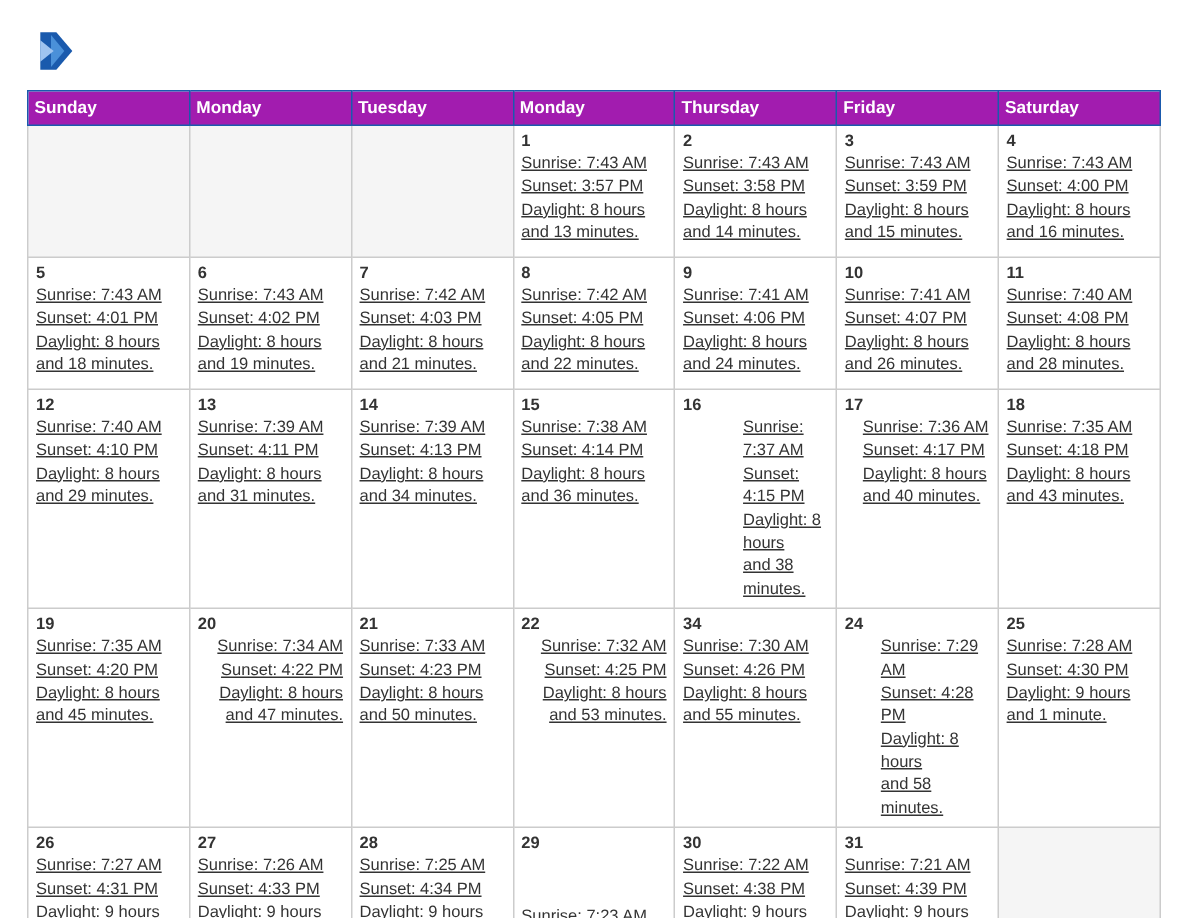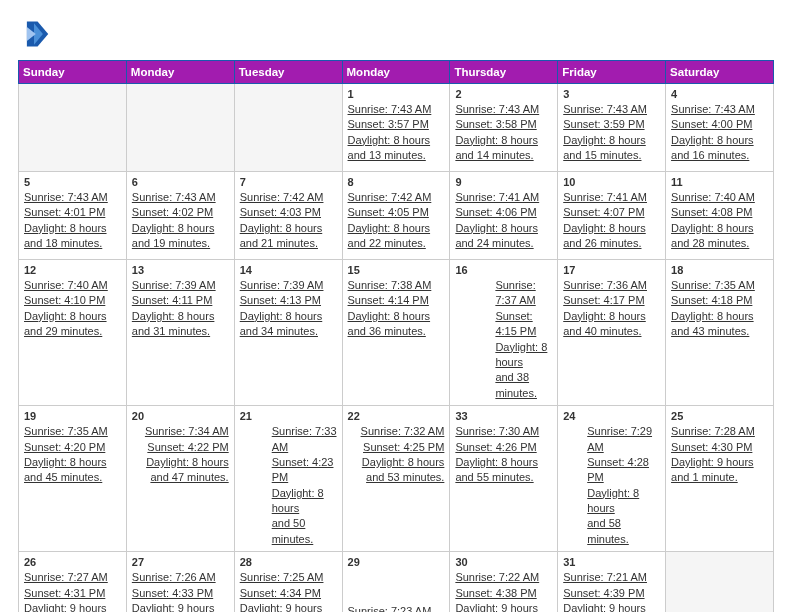--- a/index.html
+++ b/index.html
@@ -253,21 +253,21 @@
           </td>
           <td>
             <span class="day-num">16</span>
             <div class="day-info" style="white-space: pre-line; margin-left: 40px;">Sunrise: 7:37 AM
 Sunset: 4:15 PM
 Daylight: 8 hours
 and 38 minutes.</div>
           </td>
           <td>
             <span class="day-num">17</span>
-            <div class="day-info" style="white-space: pre-line;">Sunrise: 7:36 AM
+            <div class="day-info" style="white-space: pre-line; margin-left: 12px;">Sunrise: 7:36 AM
 Sunset: 4:17 PM
 Daylight: 8 hours
 and 40 minutes.</div>
           </td>
           <td>
             <span class="day-num">18</span>
             <div class="day-info" style="white-space: pre-line;">Sunrise: 7:35 AM
 Sunset: 4:18 PM
 Daylight: 8 hours
 and 43 minutes.</div>
@@ -283,34 +283,34 @@
           </td>
           <td>
             <span class="day-num">20</span>
             <div class="day-info" style="white-space: pre-line; text-align: right;">Sunrise: 7:34 AM
 Sunset: 4:22 PM
 Daylight: 8 hours
 and 47 minutes.</div>
           </td>
           <td>
             <span class="day-num">21</span>
-            <div class="day-info" style="white-space: pre-line; margin-left: 32px;">Sunrise: 7:33 AM
+            <div class="day-info" style="white-space: pre-line;">Sunrise: 7:33 AM
 Sunset: 4:23 PM
 Daylight: 8 hours
 and 50 minutes.</div>
           </td>
           <td>
             <span class="day-num">22</span>
             <div class="day-info" style="white-space: pre-line; text-align: right;">Sunrise: 7:32 AM
 Sunset: 4:25 PM
 Daylight: 8 hours
 and 53 minutes.</div>
           </td>
           <td>
-            <span class="day-num">33</span>
+            <span class="day-num">34</span>
             <div class="day-info" style="white-space: pre-line;">Sunrise: 7:30 AM
 Sunset: 4:26 PM
 Daylight: 8 hours
 and 55 minutes.</div>
           </td>
           <td>
             <span class="day-num">24</span>
             <div class="day-info" style="white-space: pre-line; margin-left: 24px;">Sunrise: 7:29 AM
 Sunset: 4:28 PM
 Daylight: 8 hours

